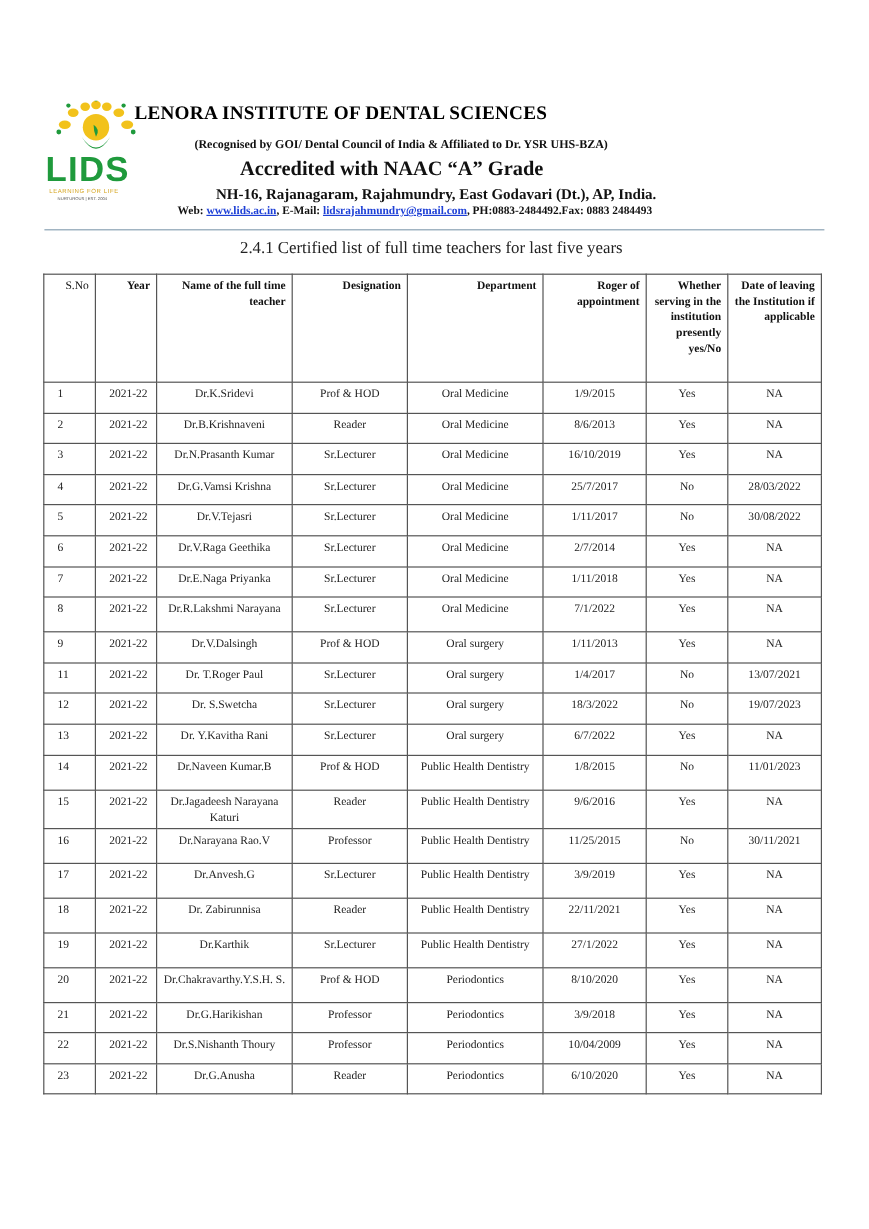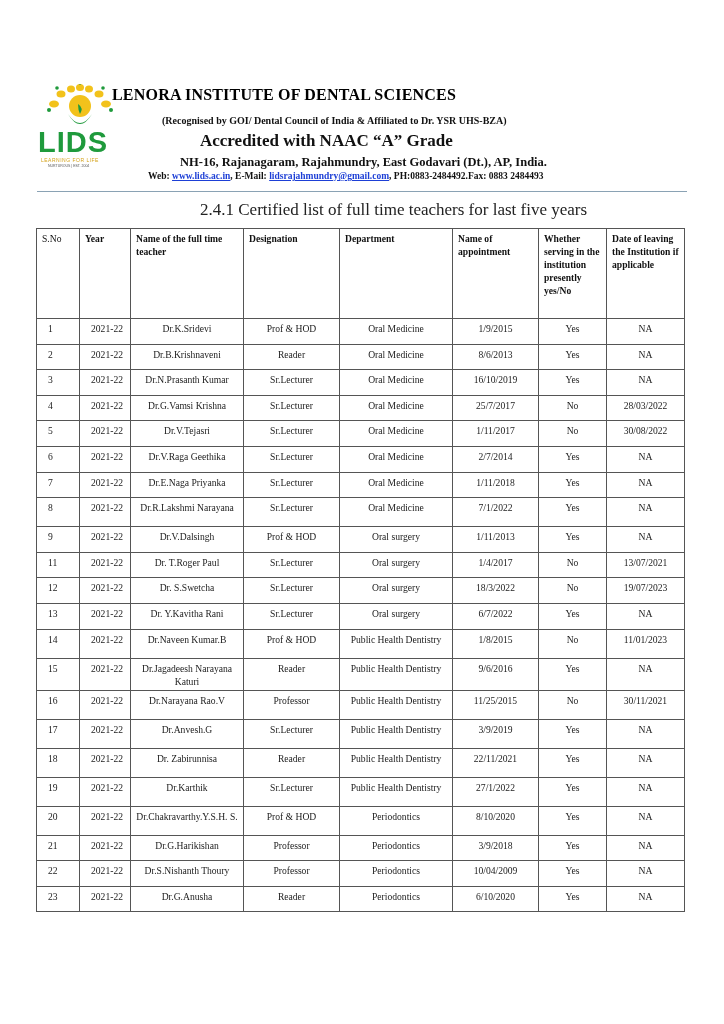--- a/index.html
+++ b/index.html
@@ -19,26 +19,26 @@
     .inst-name { position: absolute; left: 112px; top: 86px; font-family: "Liberation Serif", serif;
                  font-weight: bold; font-size: 16px; letter-spacing: 0.2px; color: #000; white-space: nowrap; }
     .recognised { position: absolute; left: 150px; top: 115px; font-weight: bold; font-size: 10px; white-space: nowrap; margin-left: 12px; }
     .accredited { position: absolute; left: 200px; top: 131px; font-weight: bold; font-size: 17px; white-space: nowrap; }
     .address { position: absolute; left: 180px; top: 155px; font-weight: bold; font-size: 12.5px; white-space: nowrap; }
     .contact { position: absolute; left: 148px; top: 171px; font-weight: bold; font-size: 9.5px; white-space: nowrap; }
     .contact a { color: #1d3fd6; text-decoration: underline; }
 
     .sep { position: absolute; left: 37px; top: 191px; width: 650px; height: 1px; background: #8aa2b4; }
 
-    .doc-title { position: absolute; left: 200px; top: 200px; font-size: 17px; color: #222; white-space: nowrap; }
+    .doc-title { position: absolute; left: 200px; top: 200px; font-size: 14px; color: #222; white-space: nowrap; }
 
     table.staff { position: absolute; left: 36px; top: 228px; border-collapse: collapse; table-layout: fixed;
                   width: 648px; font-size: 9.6px; }
     table.staff th, table.staff td { border: 1px solid #555; vertical-align: top; padding: 3px 5px 2px 5px; line-height: 13px; }
-    table.staff th { font-weight: bold; text-align: left; height: 84px; margin-left: 44px; }
+    table.staff th { font-weight: bold; text-align: right; height: 84px; margin-left: 44px; }
     table.staff td { text-align: center; color: #222; }
     table.staff td.sno { text-align: left; padding-left: 11px; }
     table.staff td.year { text-align: center; padding-left: 9px; }
     tr.r { height: 25.6px; }
     tr.r2 { height: 29px; }
   </style>
 </head>
 <body>
 
 <div class="letterhead">
@@ -91,21 +91,21 @@
       <col style="width:68px">
       <col style="width:78px">
   </colgroup>
   <thead>
     <tr>
       <th style="font-weight:normal">S.No</th>
       <th>Year</th>
       <th>Name of the full time teacher</th>
       <th>Designation</th>
       <th>Department</th>
-      <th>Name of appointment</th>
+      <th>Roger of appointment</th>
       <th>Whether serving in the institution presently yes/No</th>
       <th>Date of leaving the Institution if applicable</th>
     </tr>
   </thead>
   <tbody id="tbody">
       <tr class="r">
         <td class="sno">1</td>
         <td class="year">2021-22</td>
         <td>Dr.K.Sridevi</td>
         <td>Prof &amp; HOD</td>

